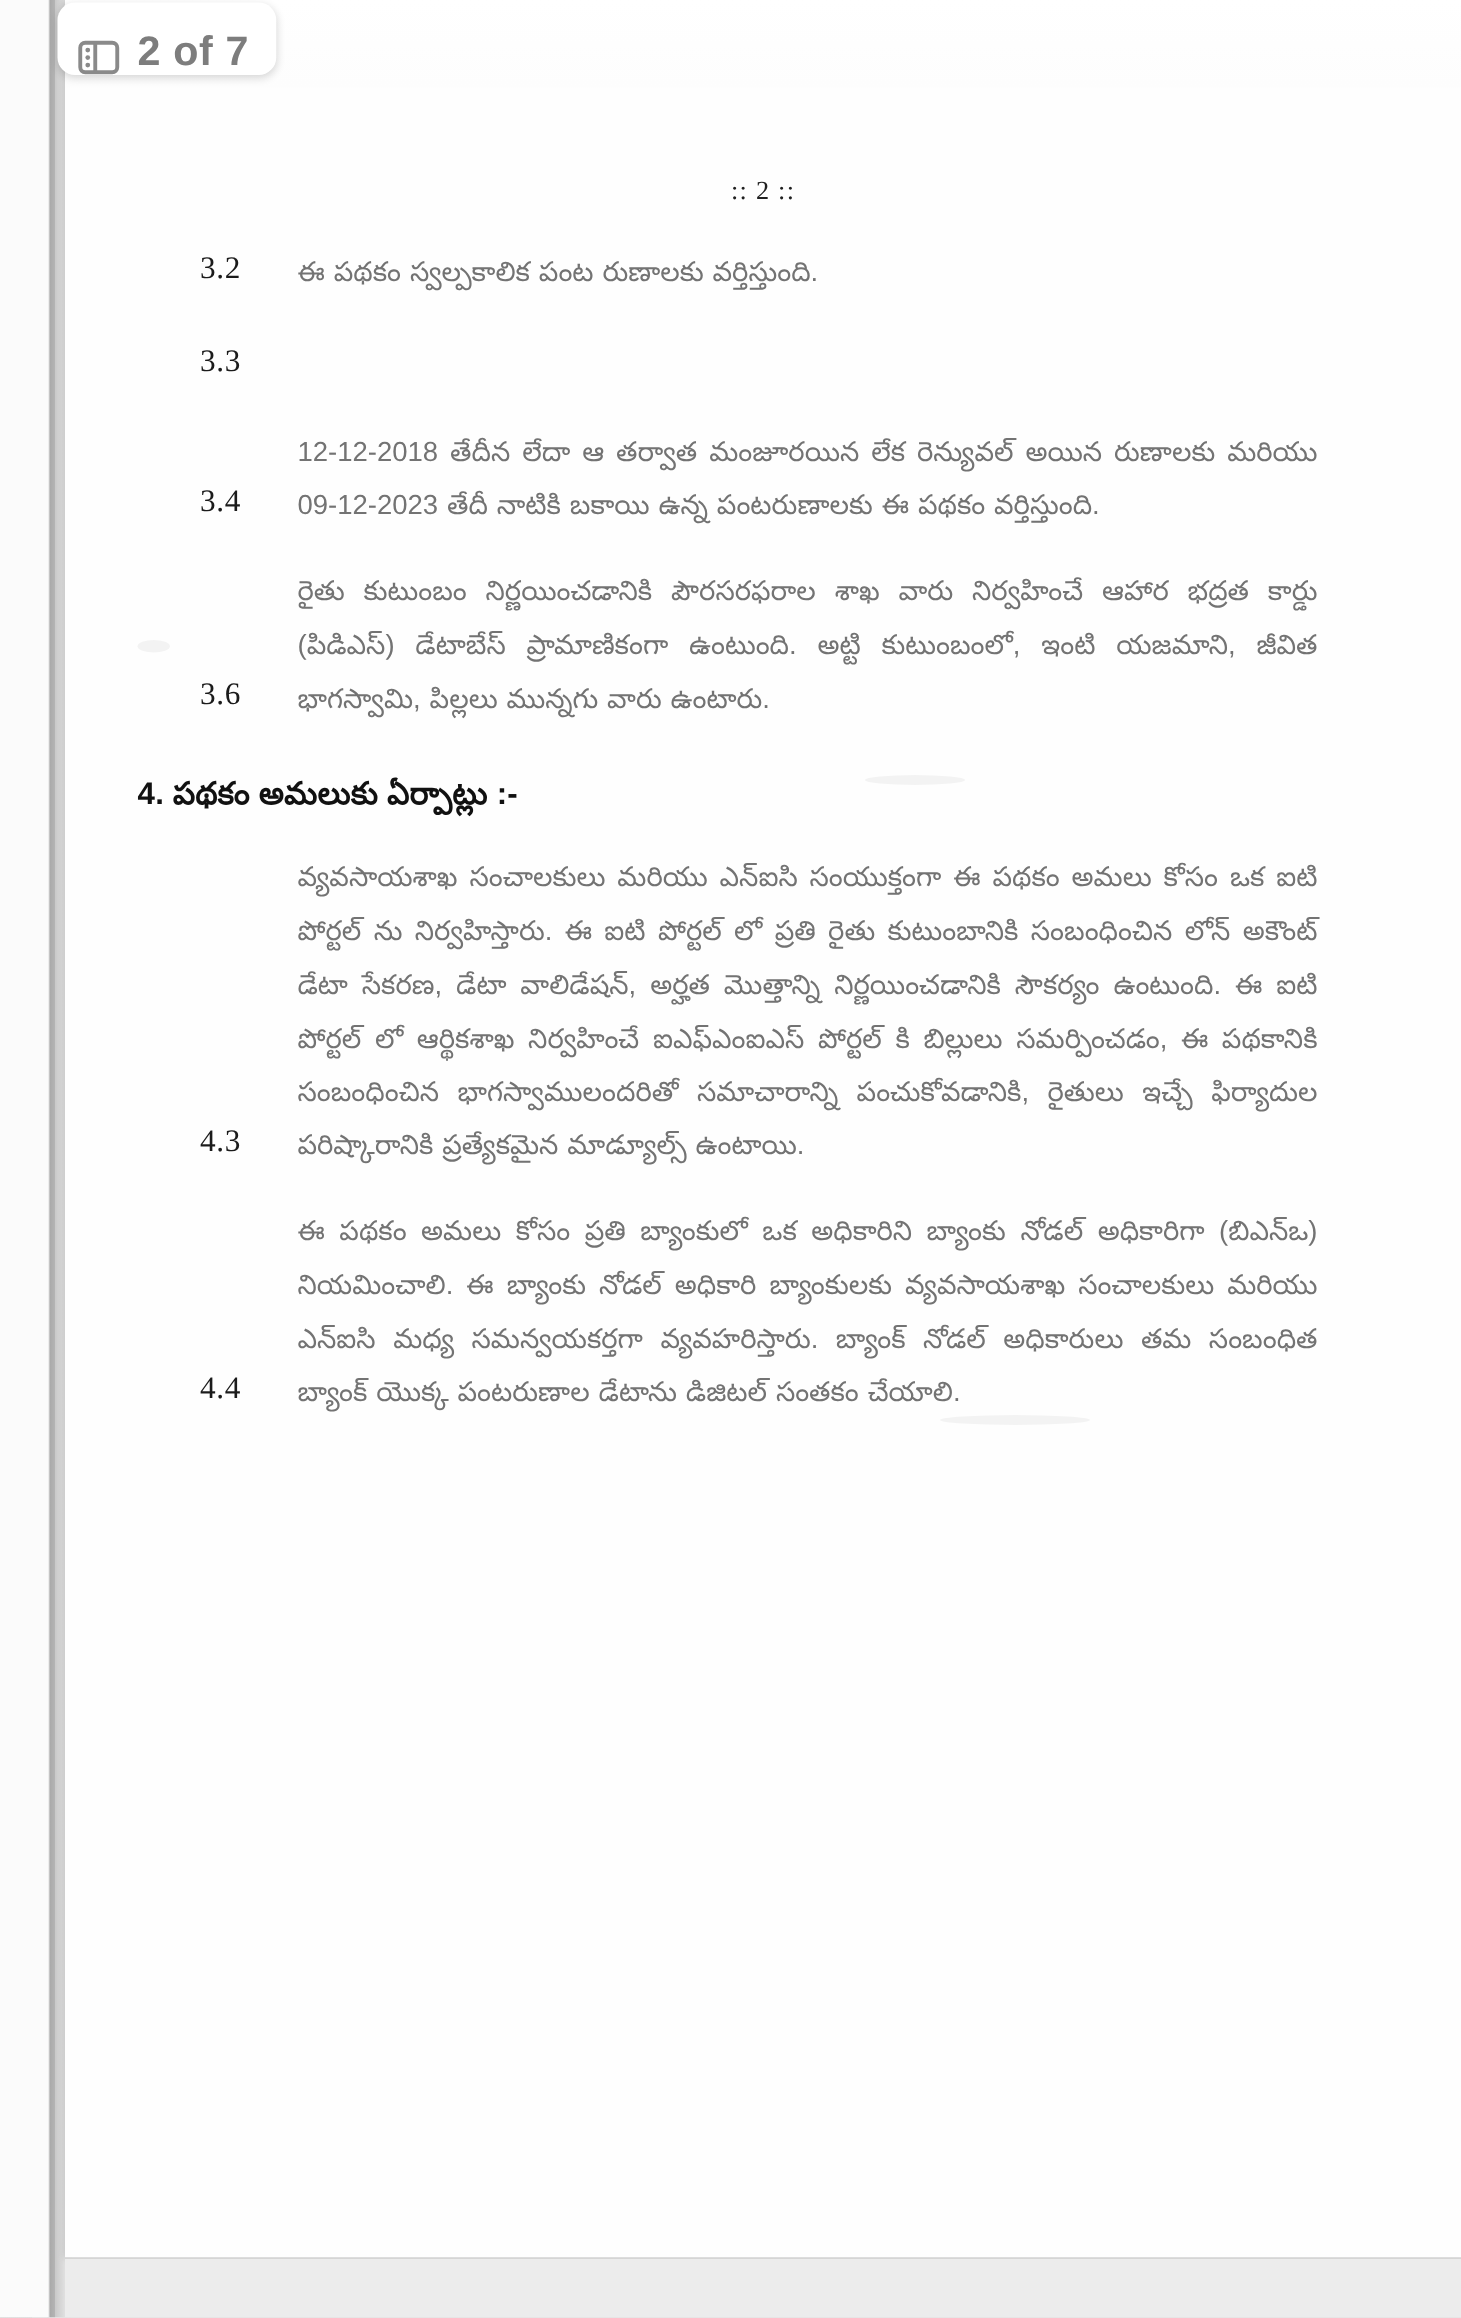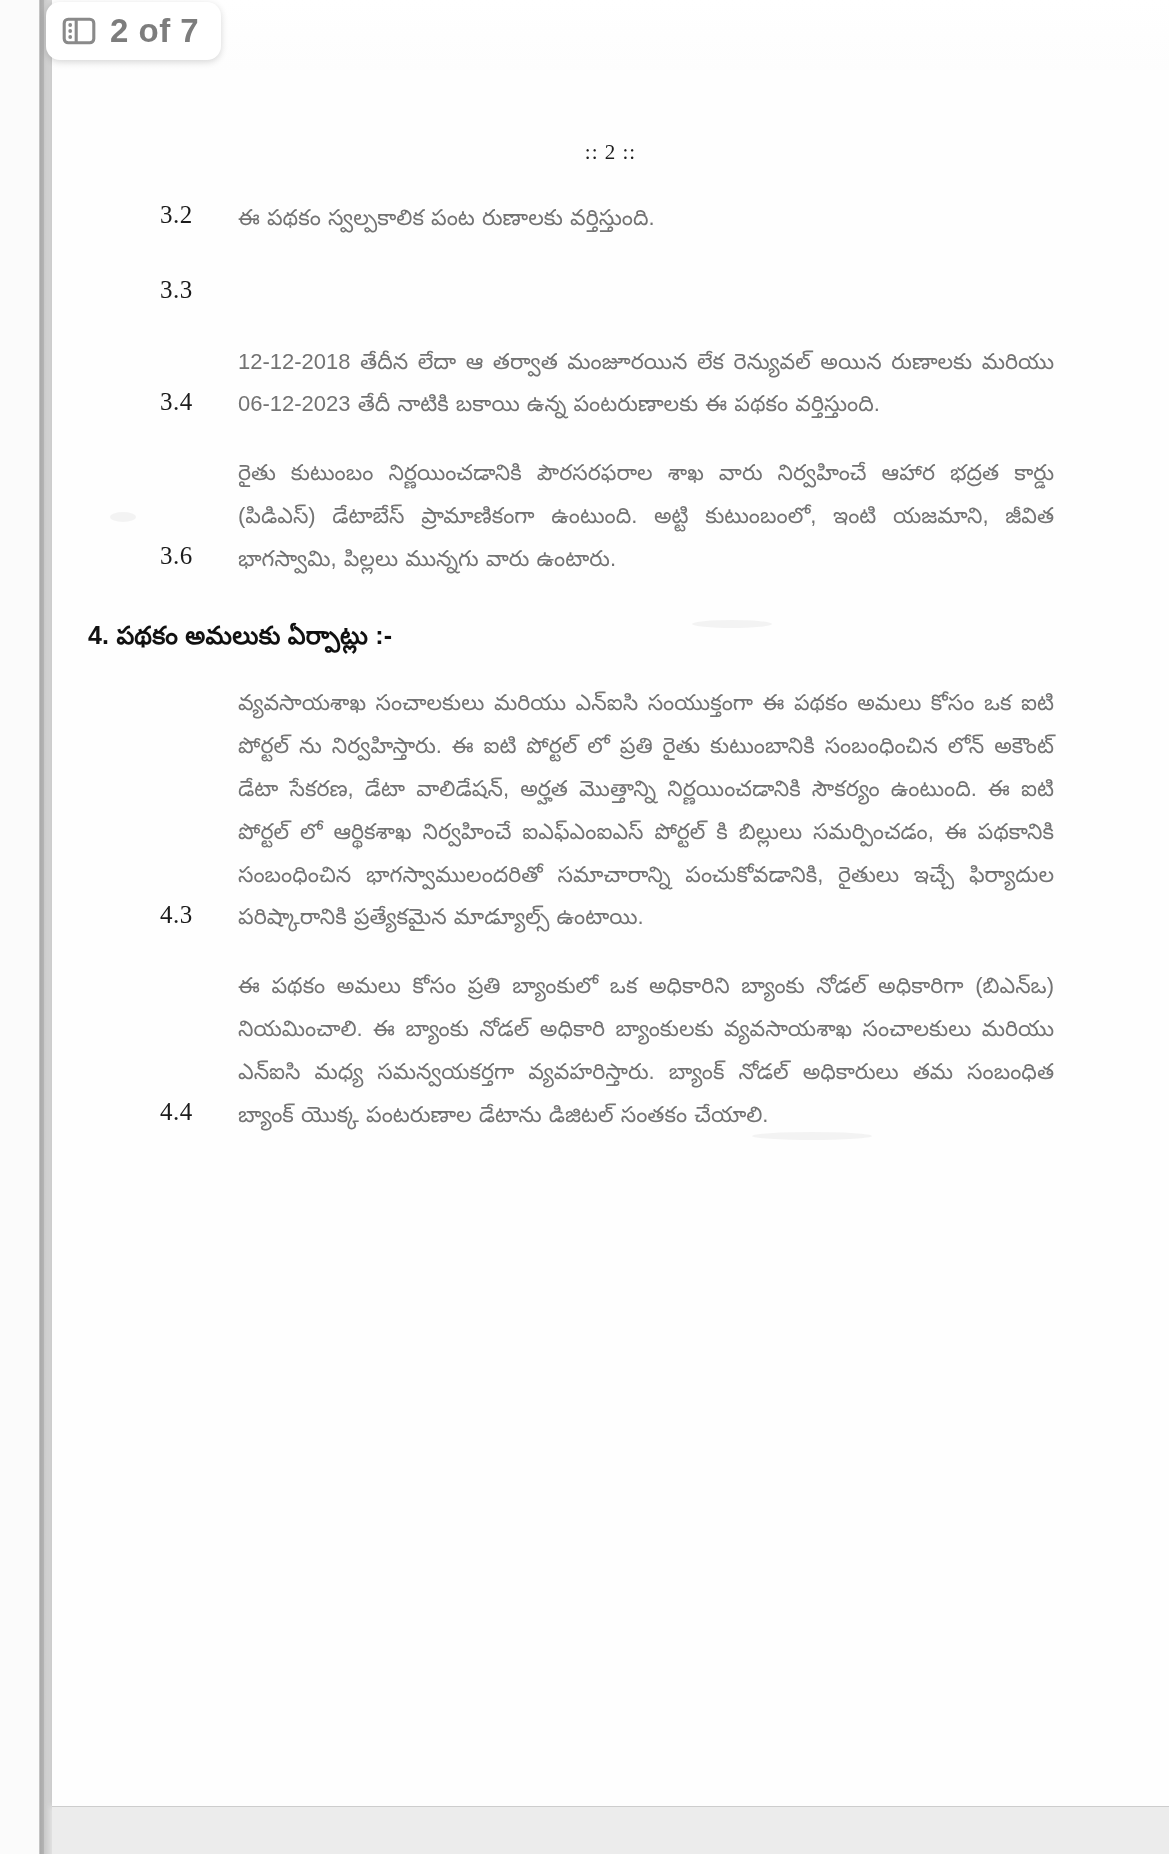--- a/index.html
+++ b/index.html
@@ -110,41 +110,41 @@
     text-align: justify;
     text-justify: inter-word;
     color: #737373;
     font-family: "Liberation Sans", "DejaVu Sans", sans-serif;
     word-spacing: 1px;
   }
 
   
   .section-heading {
     margin-top: 40px;
-    margin-left: 36px;
+    margin-left: 58px;
     font-size: 25px;
     font-weight: bold;
     color: #111;
     font-family: "Liberation Sans", "DejaVu Sans", sans-serif;
     letter-spacing: 0.2px;
   }
 
   .sub-group { margin-top: 6px; }
 
   
   #page-indicator {
     position: absolute;
     left: 46px;
     top: 2px;
     height: 58px;
     padding: 0 22px 0 16px;
     background: #ffffff;
     border-radius: 14px;
     display: flex;
-    align-items: center;
+    align-items: flex-end;
     gap: 14px;
     box-shadow: 0 2px 7px rgba(0,0,0,0.16);
     z-index: 40;
   }
   #page-indicator .label {
     font-family: "Liberation Sans", "DejaVu Sans", sans-serif;
     font-size: 33px;
     font-weight: bold;
     color: #7d7d7d;
     letter-spacing: 0.5px;
@@ -183,21 +183,21 @@
         <div class="num">3.2</div>
         <div class="body">ఈ పథకం స్వల్పకాలిక పంట రుణాలకు వర్తిస్తుంది.</div>
       </div>
 
       <div class="clause">
         <div class="num">3.3</div>
       </div>
 
       <div class="clause">
         <div class="num">3.4</div>
-        <div class="body">12-12-2018 తేదీన లేదా ఆ తర్వాత మంజూరయిన లేక రెన్యువల్ అయిన రుణాలకు మరియు 06-12-2023 తేదీ నాటికి బకాయి ఉన్న పంటరుణాలకు ఈ పథకం వర్తిస్తుంది.</div>
+        <div class="body">12-12-2018 తేదీన లేదా ఆ తర్వాత మంజూరయిన లేక రెన్యువల్ అయిన రుణాలకు మరియు 09-12-2023 తేదీ నాటికి బకాయి ఉన్న పంటరుణాలకు ఈ పథకం వర్తిస్తుంది.</div>
       </div>
 
 
       <div class="clause">
         <div class="num">3.6</div>
         <div class="body">రైతు కుటుంబం నిర్ణయించడానికి పౌరసరఫరాల శాఖ వారు నిర్వహించే ఆహార భద్రత కార్డు (పిడిఎస్) డేటాబేస్ ప్రామాణికంగా ఉంటుంది. అట్టి కుటుంబంలో, ఇంటి యజమాని, జీవిత భాగస్వామి, పిల్లలు మున్నగు వారు ఉంటారు.</div>
       </div>
 
       <div class="section-heading">4. పథకం అమలుకు ఏర్పాట్లు  :-</div>
 

